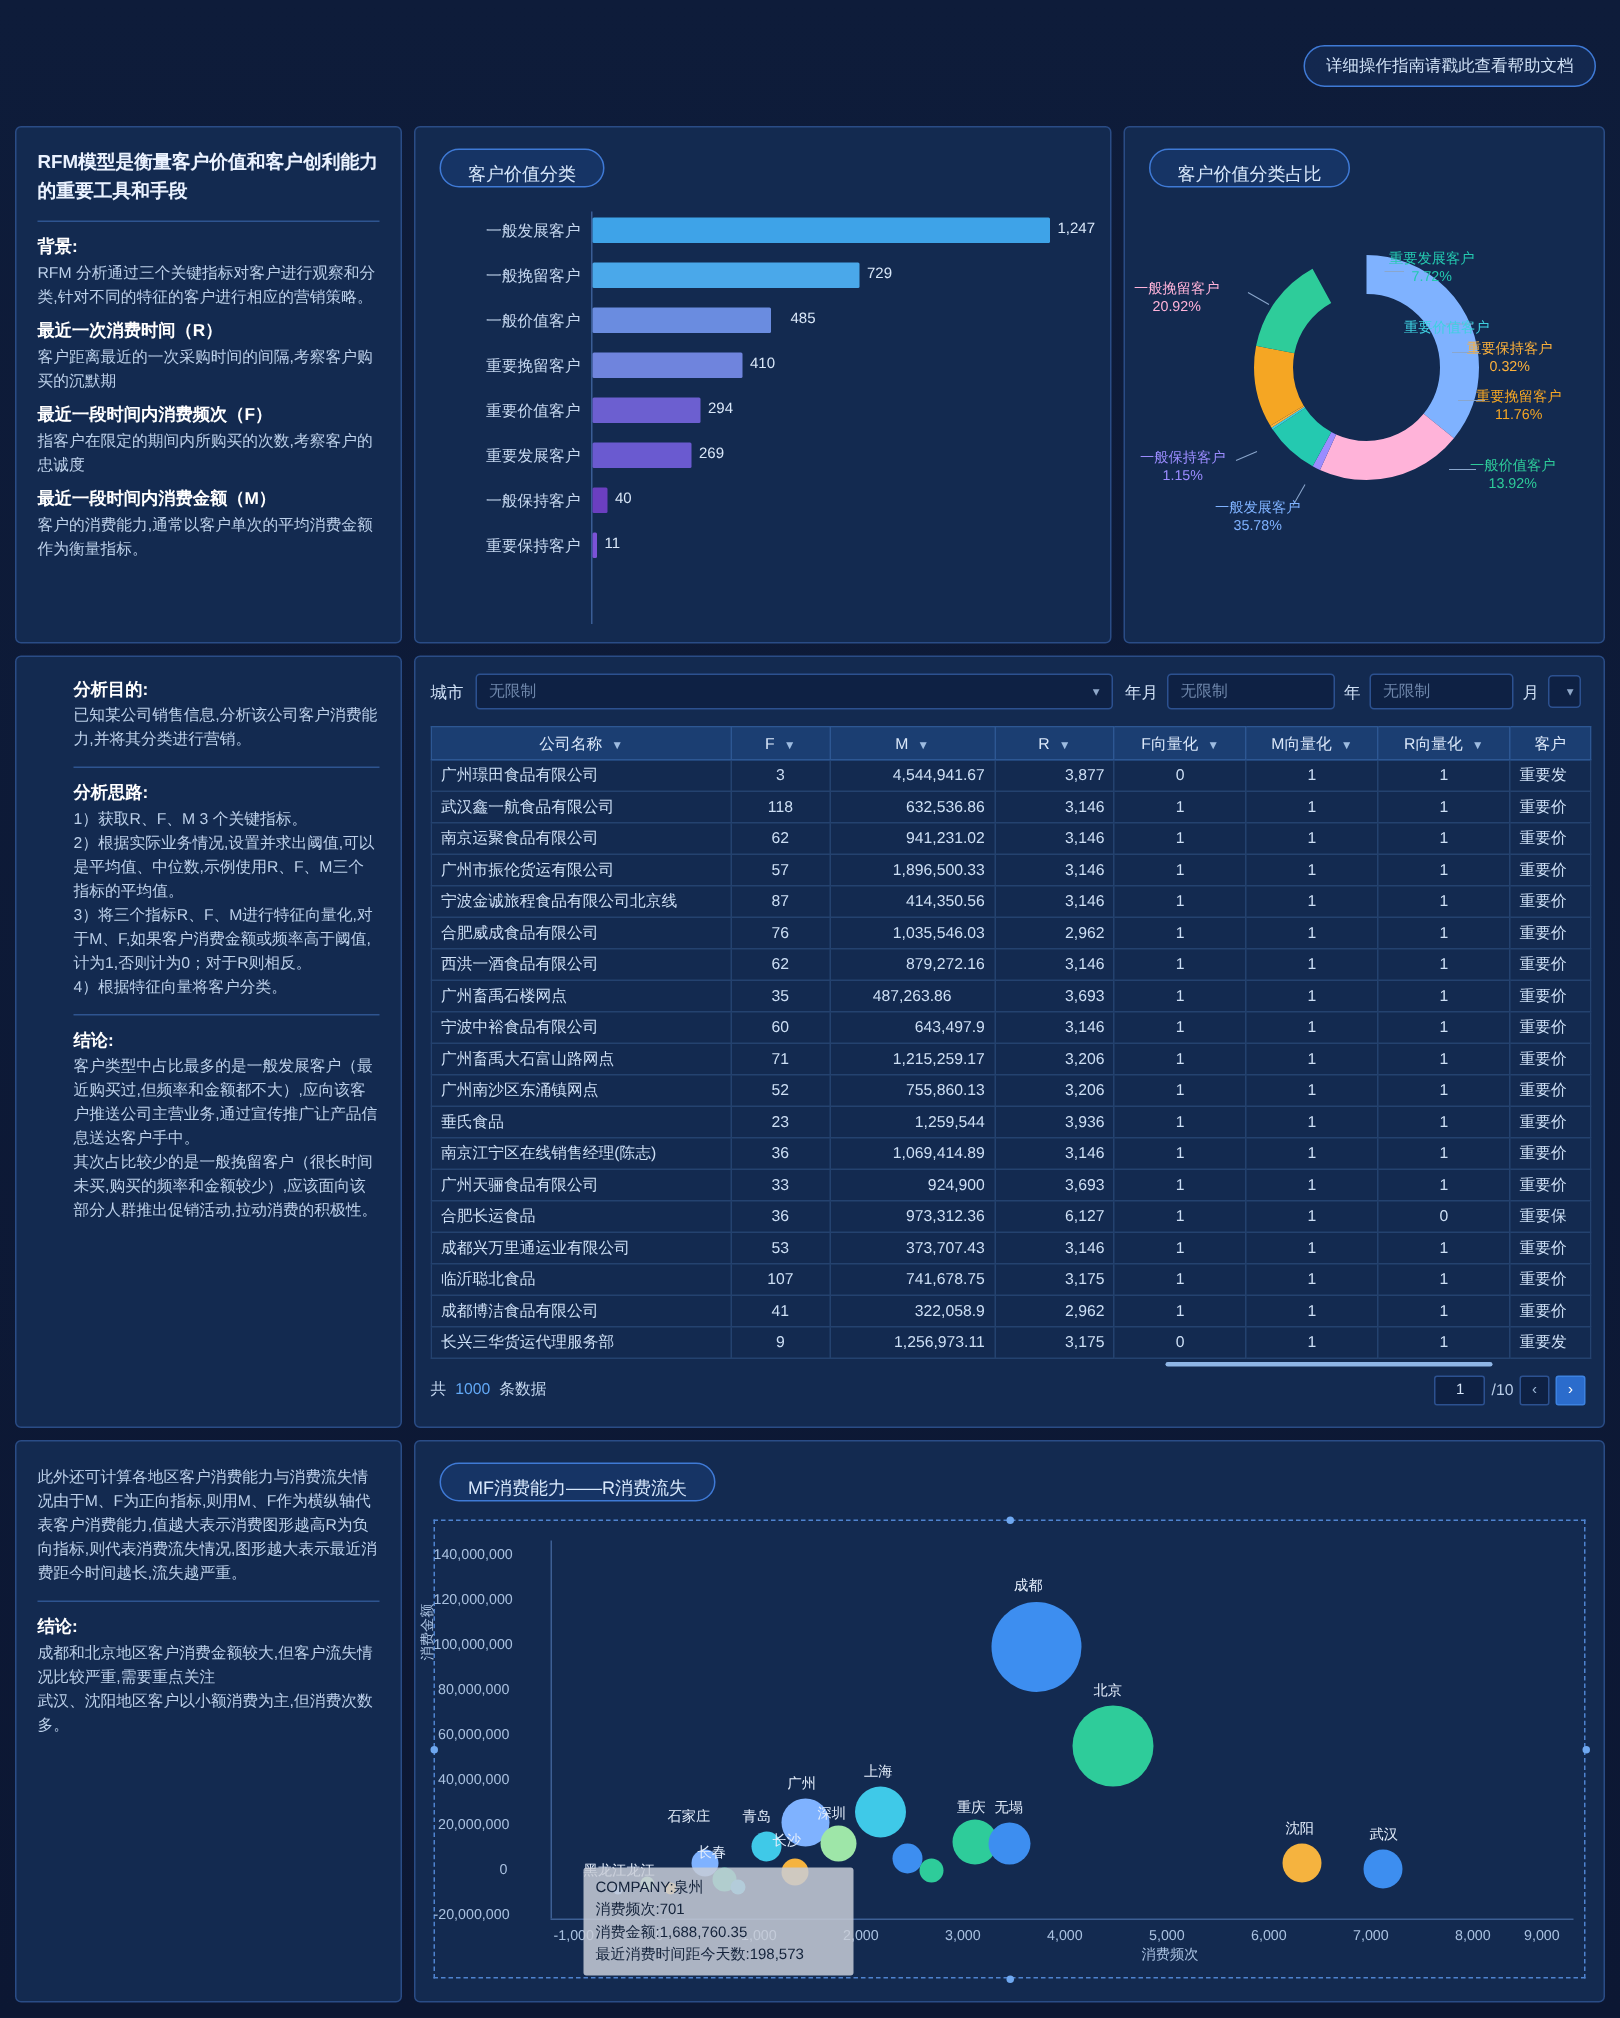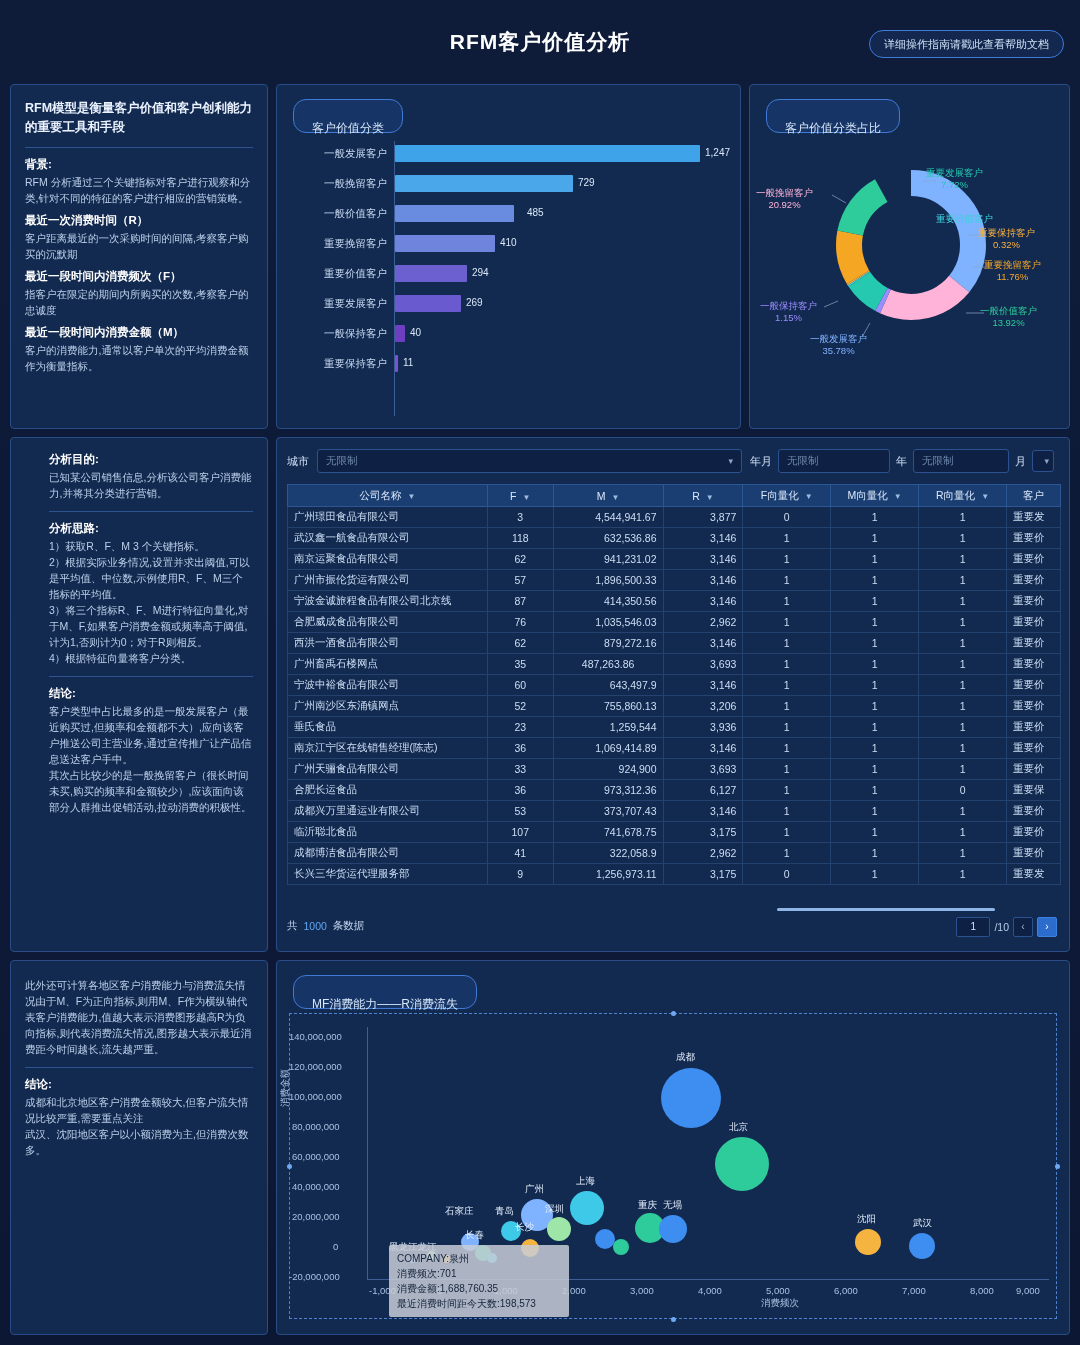--- a/index.html
+++ b/index.html
@@ -24,21 +24,21 @@
     padding: 0 14px; border: 1px solid #3f7ad6; border-radius: 14px;
     font-size: 11px; color: #cfe0f5; background: rgba(30,64,120,.35); white-space: nowrap;
   }
 
   
   .panel {
     position: absolute; background: #132a50; border: 1px solid #2a4c86; border-radius: 4px;
   }
   .panel-title {
     position: absolute; left: 16px; top: 14px; height: 26px; line-height: 24px;
-    padding: 16px 18px; border: 1px solid #3f7ad6; border-radius: 13px;
+    padding: 4px 18px; border: 1px solid #3f7ad6; border-radius: 13px;
     font-size: 12px; color: #d8e8fc; background: rgba(25,60,115,.6); white-space: nowrap;
   }
 
   
   .lp-head { font-size: 12.5px; color: #eaf2ff; line-height: 19px; font-weight: bold; }
   .hr { border: 0; border-top: 1px solid #2e5490; margin: 10px 0 9px 0; }
   .lp-sub { font-size: 11.5px; font-weight: bold; color: #ffffff; margin-top: 7px; }
   .lp-body { font-size: 10.5px; color: #bcd0ea; line-height: 16px; margin-top: 2px; }
 
   
@@ -85,21 +85,20 @@
   }
   .dashed-frame { position: absolute; border: 1px dashed #4f83cf; }
   .sel-handle { position: absolute; width: 5px; height: 5px; background: #6fa8f0; border-radius: 50%; }
 </style>
 </head>
 <body>
 
 <div class="page">
 
   <div class="header">
-    <div class="header-title">RFM客户价值分析</div>
     <div class="help-btn">详细操作指南请戳此查看帮助文档</div>
   </div>
 
   <div class="panel" style="left:10px; top:84px; width:258px; height:345px;">
     <div style="padding:14px 14px 0 14px;">
       <div class="lp-head">RFM模型是衡量客户价值和客户创利能力的重要工具和手段</div>
       <hr class="hr">
       <div class="lp-sub">背景:</div>
       <div class="lp-body">RFM 分析通过三个关键指标对客户进行观察和分类,针对不同的特征的客户进行相应的营销策略。</div>
       <div class="lp-sub">最近一次消费时间（R）</div>
@@ -372,20 +371,30 @@
               <td style="text-align: left;">宁波中裕食品有限公司</td>
               <td style="text-align: center;">60</td>
               <td style="text-align: right;">643,497.9</td>
               <td style="text-align: right;">3,146</td>
               <td style="text-align: center;">1</td>
               <td style="text-align: center;">1</td>
               <td style="text-align: center;">1</td>
               <td style="text-align: left;">重要价</td>
             </tr>
             <tr>
+              <td style="text-align: left;">广州畜禹大石富山路网点</td>
+              <td style="text-align: center;">71</td>
+              <td style="text-align: right;">1,215,259.17</td>
+              <td style="text-align: right;">3,206</td>
+              <td style="text-align: center;">1</td>
+              <td style="text-align: center;">1</td>
+              <td style="text-align: center;">1</td>
+              <td style="text-align: left;">重要价</td>
+            </tr>
+            <tr>
               <td style="text-align: left;">广州南沙区东涌镇网点</td>
               <td style="text-align: center;">52</td>
               <td style="text-align: right;">755,860.13</td>
               <td style="text-align: right;">3,206</td>
               <td style="text-align: center;">1</td>
               <td style="text-align: center;">1</td>
               <td style="text-align: center;">1</td>
               <td style="text-align: left;">重要价</td>
             </tr>
             <tr>

